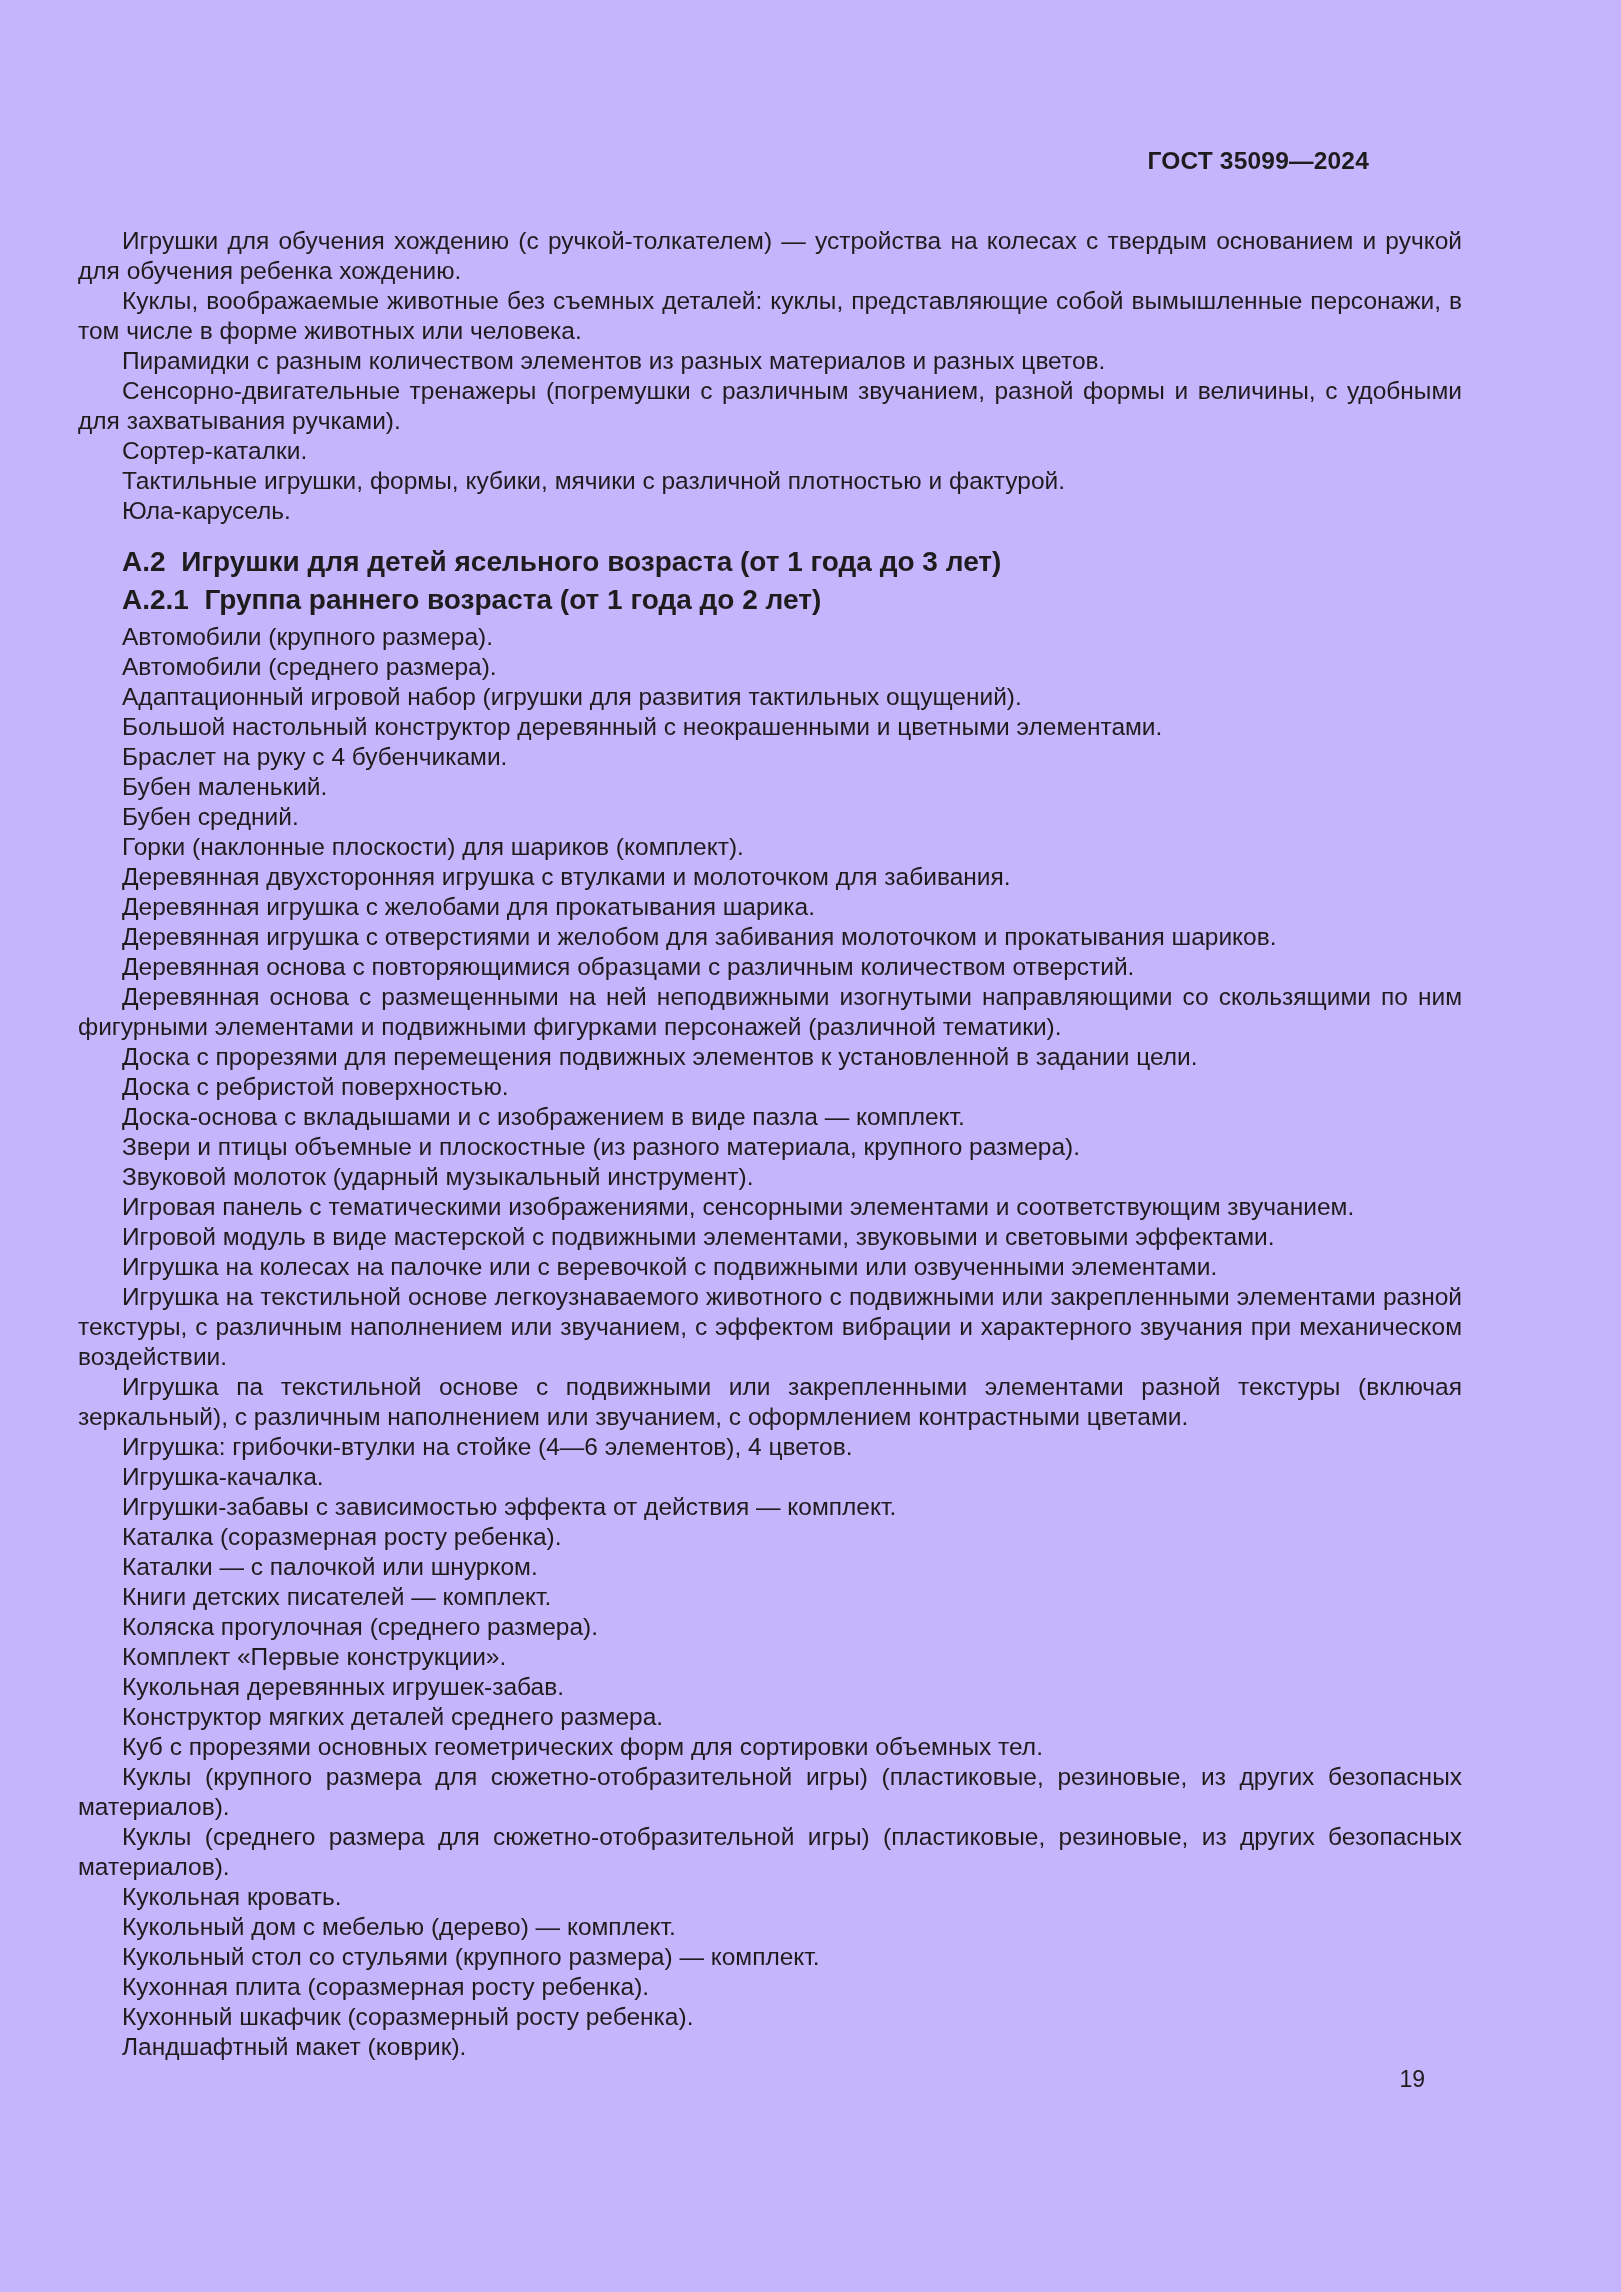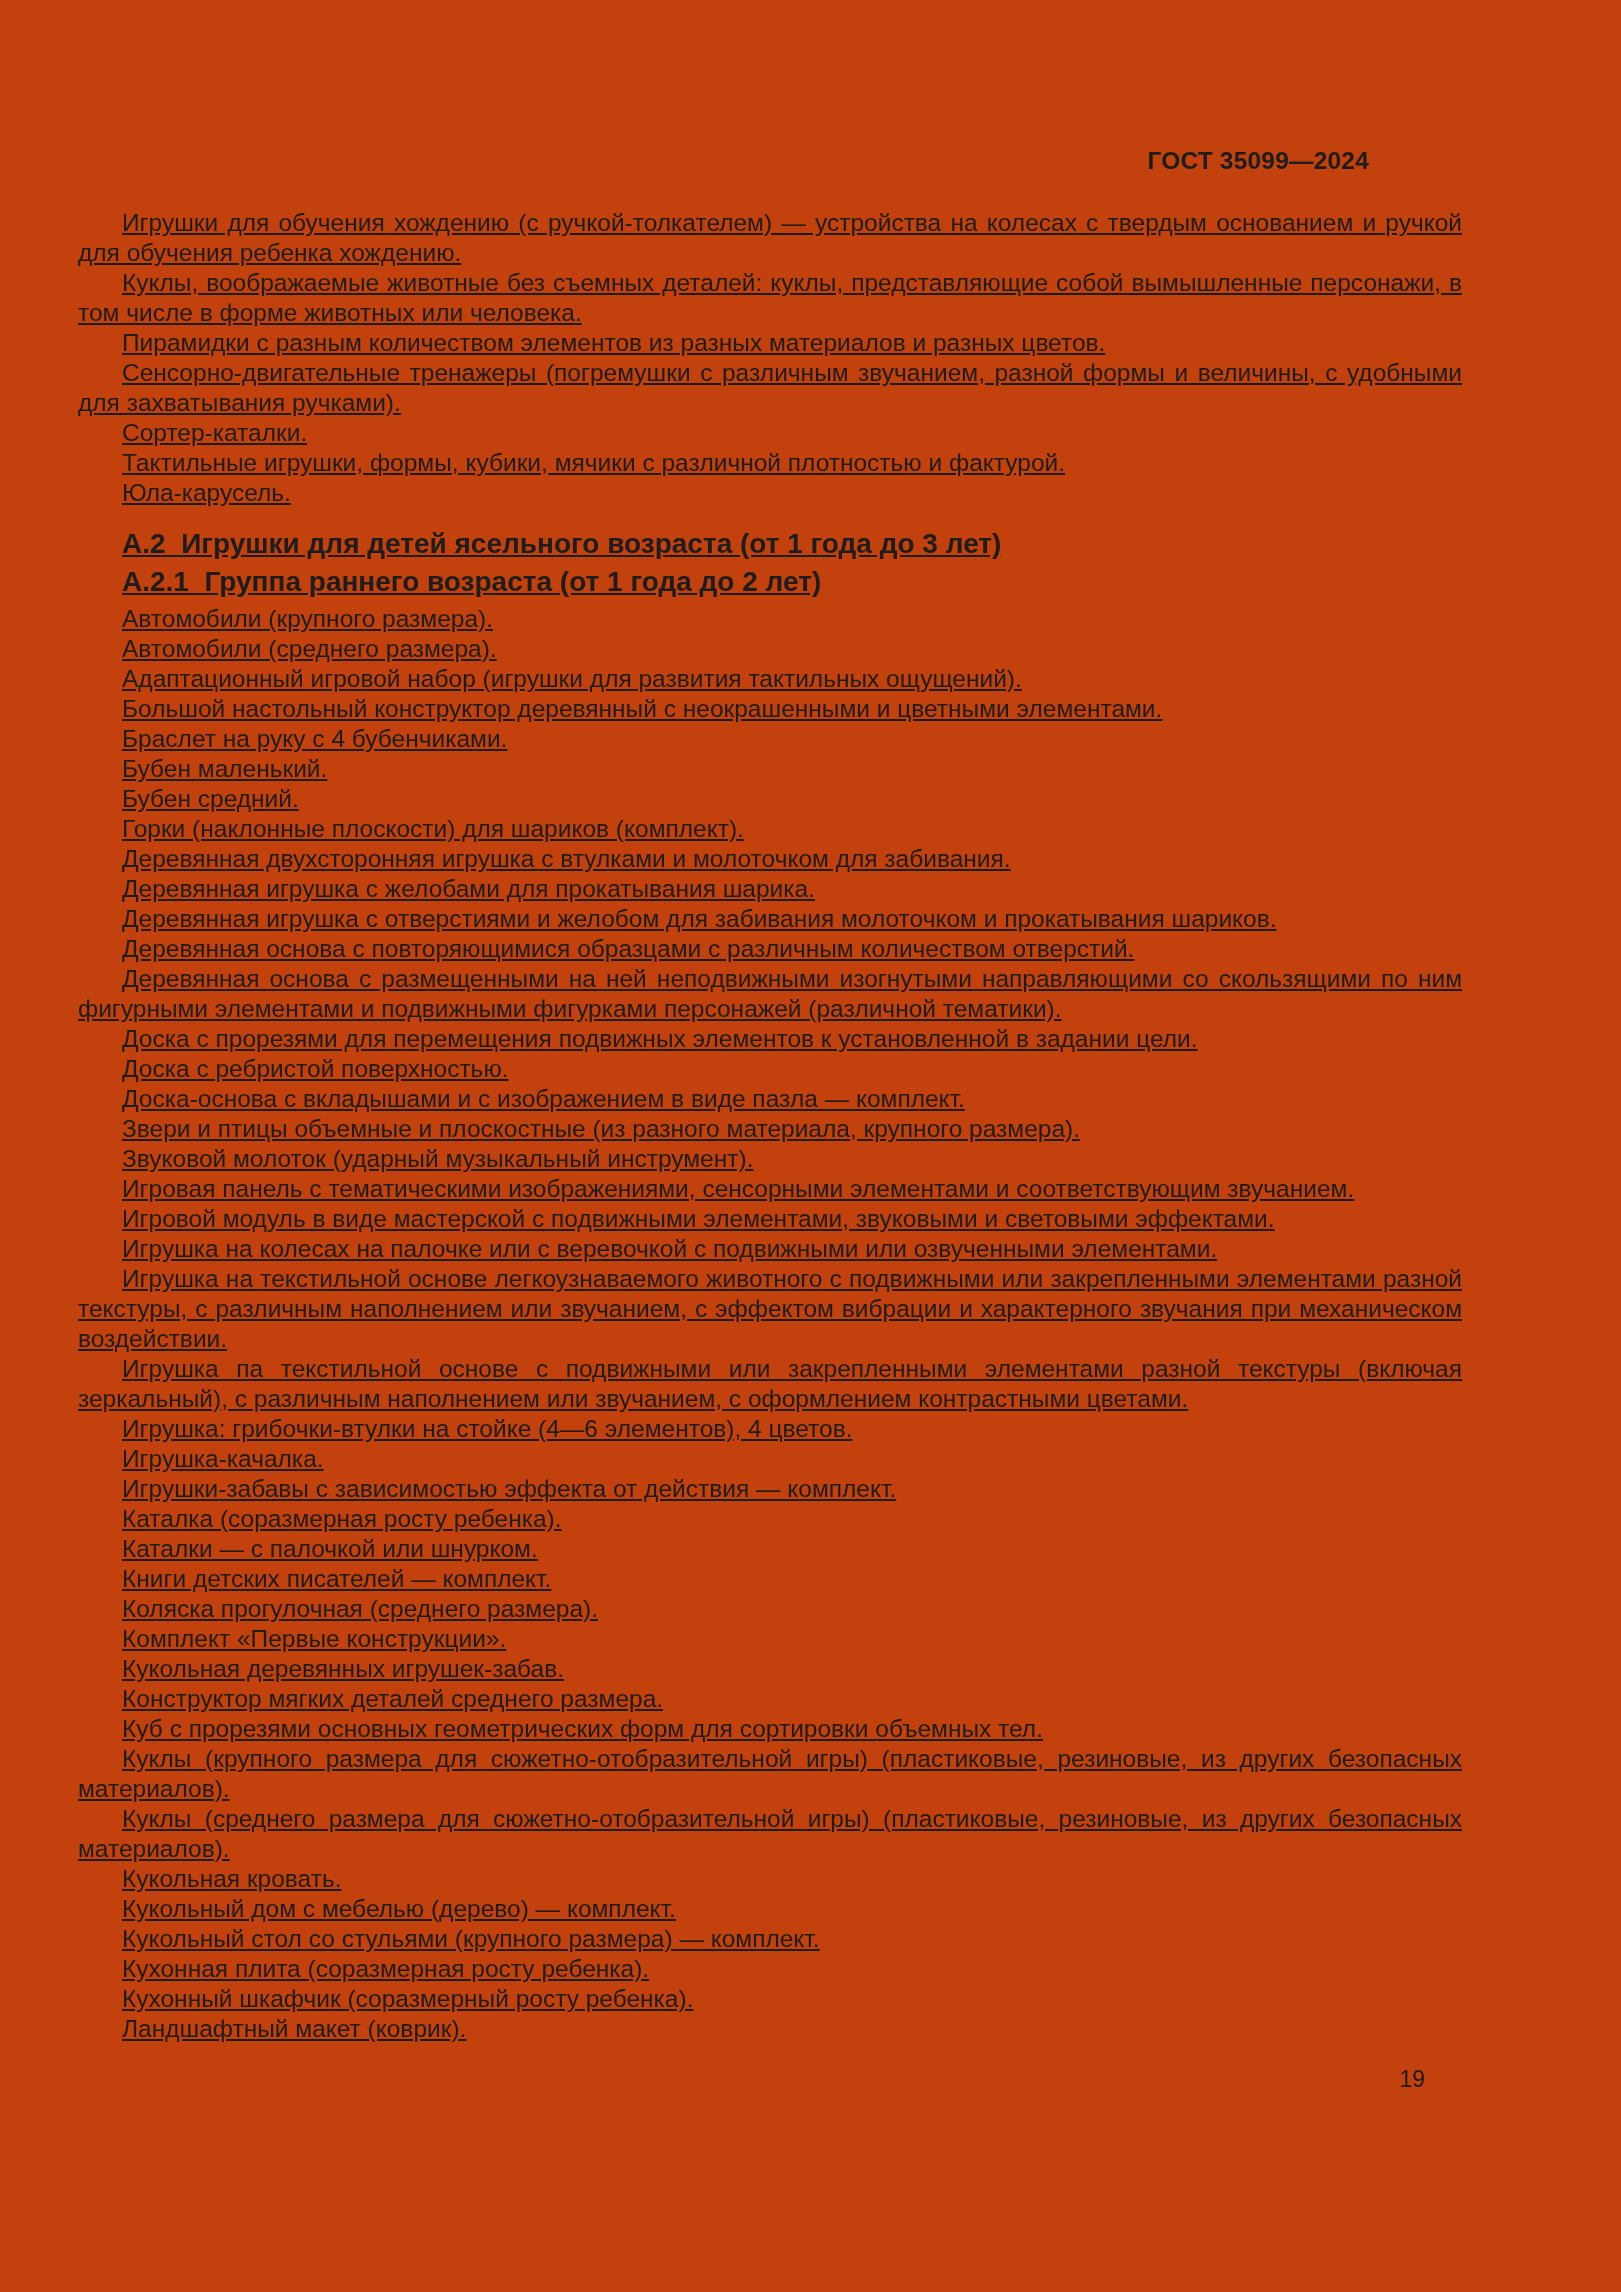--- a/index.html
+++ b/index.html
@@ -4,46 +4,45 @@
 <style>
   html, body {
     margin: 0;
     padding: 0;
     background: #ffffff;
   }
   .page {
     position: relative;
     width: 1621px;
     height: 2293px;
-    background: #c2410c;
+    background: #c4b5fd;
     overflow: hidden;
     font-family: "Liberation Sans", sans-serif;
     color: #1d1d1d;
     -webkit-font-smoothing: antialiased;
   }
   .running-header {
     position: absolute;
     top: 147px;
     left: 0;
     right: 252px;
     text-align: right;
     font-size: 24.5px;
     font-weight: bold;
     letter-spacing: 0.2px;
   }
   .content {
     position: absolute;
-    top: 208px;
+    top: 226px;
     left: 78px;
     width: 1384px;
     font-size: 24.5px;
     line-height: 30px;
     text-align: justify;
     hyphens: auto;
-    text-decoration: underline;
   }
   .para {
     margin: 0;
     text-indent: 44px;
   }
   .heading {
     margin: 0;
     font-size: 28px;
     font-weight: bold;
     text-indent: 44px;

